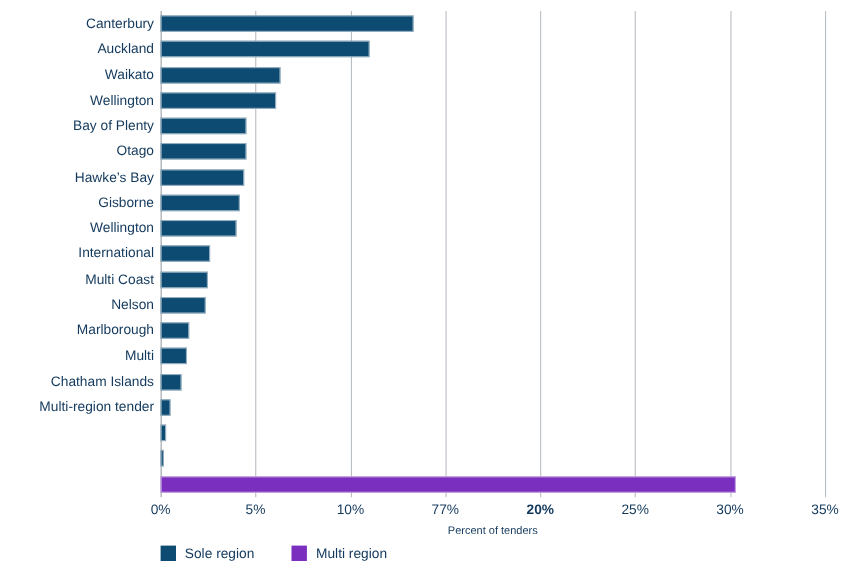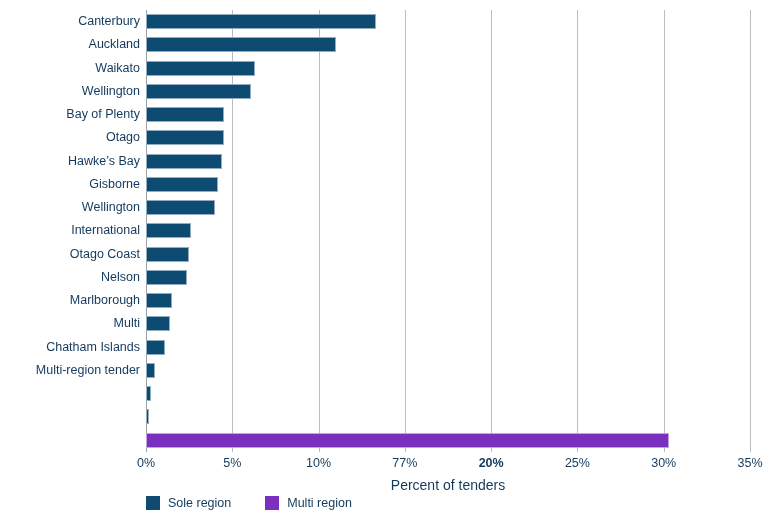--- a/index.html
+++ b/index.html
@@ -105,21 +105,21 @@
     font-size: 12.5px;
     color: #13395c;
     white-space: nowrap;
   }
   .x-title {
     position: absolute;
     left: 146px;
     top: 477px;
     width: 604px;
     text-align: center;
-    font-size: 14px;
+    font-size: 10px;
     color: #13395c;
   }
 
   
   .legend {
     position: absolute;
     left: 146px;
     top: 496px;
     display: flex;
     align-items: center;
@@ -152,21 +152,21 @@
       <div class="cat-label">Canterbury</div>
       <div class="cat-label">Auckland</div>
       <div class="cat-label">Waikato</div>
       <div class="cat-label">Wellington</div>
       <div class="cat-label">Bay of Plenty</div>
       <div class="cat-label">Otago</div>
       <div class="cat-label">Hawke’s Bay</div>
       <div class="cat-label">Gisborne</div>
       <div class="cat-label">Wellington</div>
       <div class="cat-label">International</div>
-      <div class="cat-label">Otago Coast</div>
+      <div class="cat-label">Multi Coast</div>
       <div class="cat-label">Nelson</div>
       <div class="cat-label">Marlborough</div>
       <div class="cat-label">Multi</div>
       <div class="cat-label">Chatham Islands</div>
       <div class="cat-label">Multi-region tender</div>
     </div>
 
   <div class="plot-area">
     <div class="gridlines" id="gridlines">
         <div class="gridline axis-zero" style="left: 0%;"></div>

